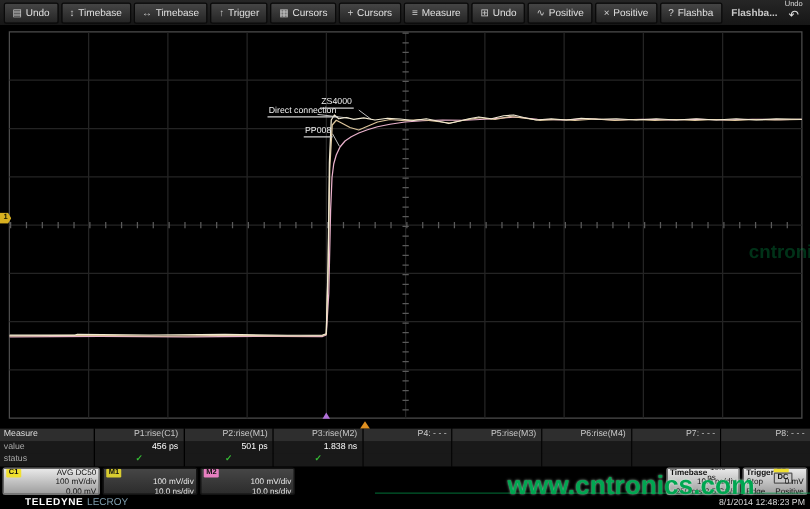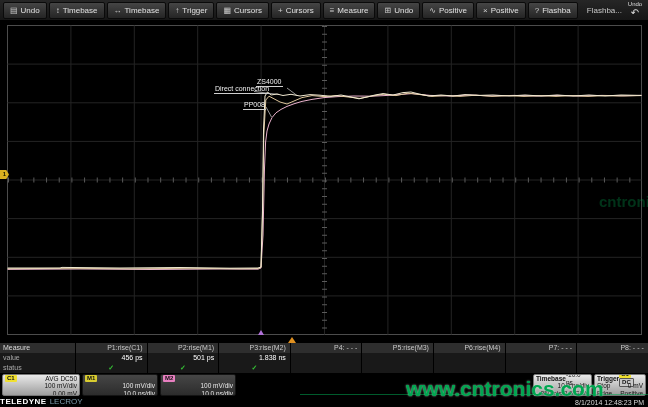--- a/index.html
+++ b/index.html
@@ -9,21 +9,21 @@
 
   
   .menubar { position:absolute; left:0; top:0; width:648px; height:21px;
              background:linear-gradient(#262626,#161616); border-bottom:1px solid #000;
              display:flex; align-items:center; padding-left:3px; z-index:4; }
   .menu-item { display:flex; align-items:center; gap:3px; height:17px;
                background:linear-gradient(#454545,#252525); border:1px solid #0a0a0a;
                border-radius:2px; padding:0 6px; margin-right:2px;
                font-size:8px; color:#e0e0e0; white-space:nowrap; }
   .menu-item .mi { font-size:8px; color:#cfcfcf; }
-  .menu-right { position:absolute; right:26px; top:6px; font-size:8px; color:#c8c8c8; }
+  .menu-right { position:absolute; right:26px; top:6px; font-size:8px; color:#c8c8c8;font-weight:bold; }
   .undo-btn { position:absolute; right:2px; top:1px; width:22px; height:19px;
               display:flex; flex-direction:column; align-items:center; color:#ddd; }
   .undo-btn .u-label { font-size:6px; line-height:7px; }
   .undo-btn .u-glyph { font-size:10px; line-height:10px; }
 
   
   svg.plot { position:absolute; left:0; top:0; z-index:1; }
   .gborder { fill:none; stroke:#4c4c4c; stroke-width:1; }
   .gline   { stroke:#242424; stroke-width:1; }
   .trace   { fill:none; stroke-width:1; stroke-linejoin:round; stroke-linecap:round; }
@@ -69,21 +69,21 @@
   .chip-m2 { background:#e87fc0; }
   .chip-dc { background:#c8c8c8; border:1px solid #555; }
   #box-c1 { left:2px;  width:78px; }
   #box-m1 { left:82px; width:76px; }
   #box-m2 { left:160px; width:76px; }
   #box-tb { left:533px; width:59px; }
   #box-tr { left:594px; width:52px; }
   .dtitle { font-weight:bold; }
 
   
-  .brand { position:absolute; left:0; top:397px; font-size:8px; z-index:2; }
+  .brand { position:absolute; left:20px; top:397px; font-size:8px; z-index:2; }
   .brand b { color:#fff; letter-spacing:0.5px; }
   .brand span { color:#7f9dad; margin-left:3px; }
   .datetime { position:absolute; right:4px; top:399px; font-size:7px; color:#d8d8d8; z-index:2; }
 
   
   .wm-line { position:absolute; left:300px; top:394px; width:348px; height:1px;
              background:rgba(0,166,81,.55); z-index:6; }
   .wm-main { position:absolute; left:406px; top:377px; z-index:6;
              font-size:21px; font-weight:bold; color:#00a651;
              text-shadow:0 0 2px rgba(220,255,230,.8); white-space:nowrap; }

